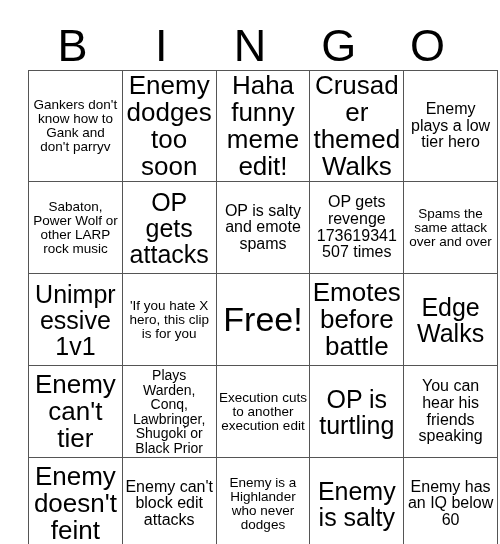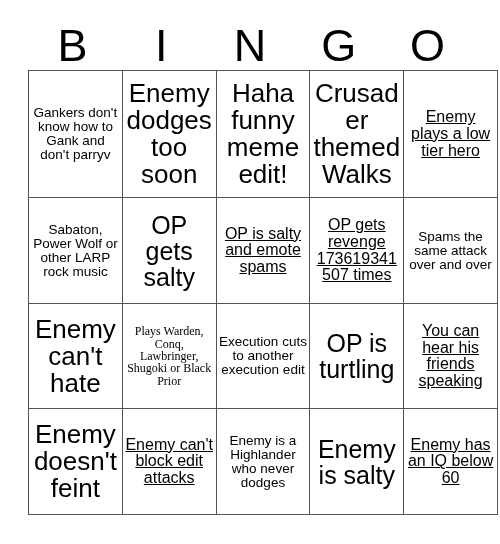--- a/index.html
+++ b/index.html
@@ -61,23 +61,23 @@
     color: #000000;
   }
   .cell-text {
     display: block;
     width: 100%;
   }
   
   .fs-xxl { font-size: 34px; }
   .fs-xl  { font-size: 25px; }
   .fs-l   { font-size: 26px; }
-  .fs-m   { font-size: 16px; text-decoration: underline; }
+  .fs-m   { font-size: 16px; }
   .fs-s   { font-size: 13.5px; }
-  .fs-xs  { font-size: 12px; font-family: Liberation Serif, serif; }
+  .fs-xs  { font-size: 14px; }
 </style>
 </head>
 <body>
 
 <div class="bingo-card">
 
   <div class="header-row">
     <div class="header-letter">B</div>
     <div class="header-letter">I</div>
     <div class="header-letter">N</div>
@@ -102,35 +102,52 @@
           </td>
         <td>
             <span class="cell-text fs-m">Enemy plays a low tier hero</span>
           </td>
       </tr>
       <tr>
         <td>
             <span class="cell-text fs-s">Sabaton, Power Wolf or other LARP rock music</span>
           </td>
         <td>
-            <span class="cell-text fs-xl">OP gets salty</span>
+            <span class="cell-text fs-xl">OP gets attacks</span>
           </td>
         <td>
             <span class="cell-text fs-m">OP is salty and emote spams</span>
           </td>
         <td>
             <span class="cell-text fs-m">OP gets revenge 173619341507 times</span>
           </td>
         <td>
             <span class="cell-text fs-s">Spams the same attack over and over</span>
           </td>
       </tr>
       <tr>
         <td>
-            <span class="cell-text fs-l">Enemy can't hate</span>
+            <span class="cell-text fs-xl">Unimpressive 1v1</span>
+          </td>
+        <td>
+            <span class="cell-text fs-s">'If you hate X hero, this clip is for you</span>
+          </td>
+        <td>
+            <span class="cell-text fs-xxl">Free!</span>
+          </td>
+        <td>
+            <span class="cell-text fs-l">Emotes before battle</span>
+          </td>
+        <td>
+            <span class="cell-text fs-xl">Edge Walks</span>
+          </td>
+      </tr>
+      <tr>
+        <td>
+            <span class="cell-text fs-l">Enemy can't tier</span>
           </td>
         <td>
             <span class="cell-text fs-xs">Plays Warden, Conq, Lawbringer, Shugoki or Black Prior</span>
           </td>
         <td>
             <span class="cell-text fs-s">Execution cuts to another execution edit</span>
           </td>
         <td>
             <span class="cell-text fs-xl">OP is turtling</span>
           </td>

